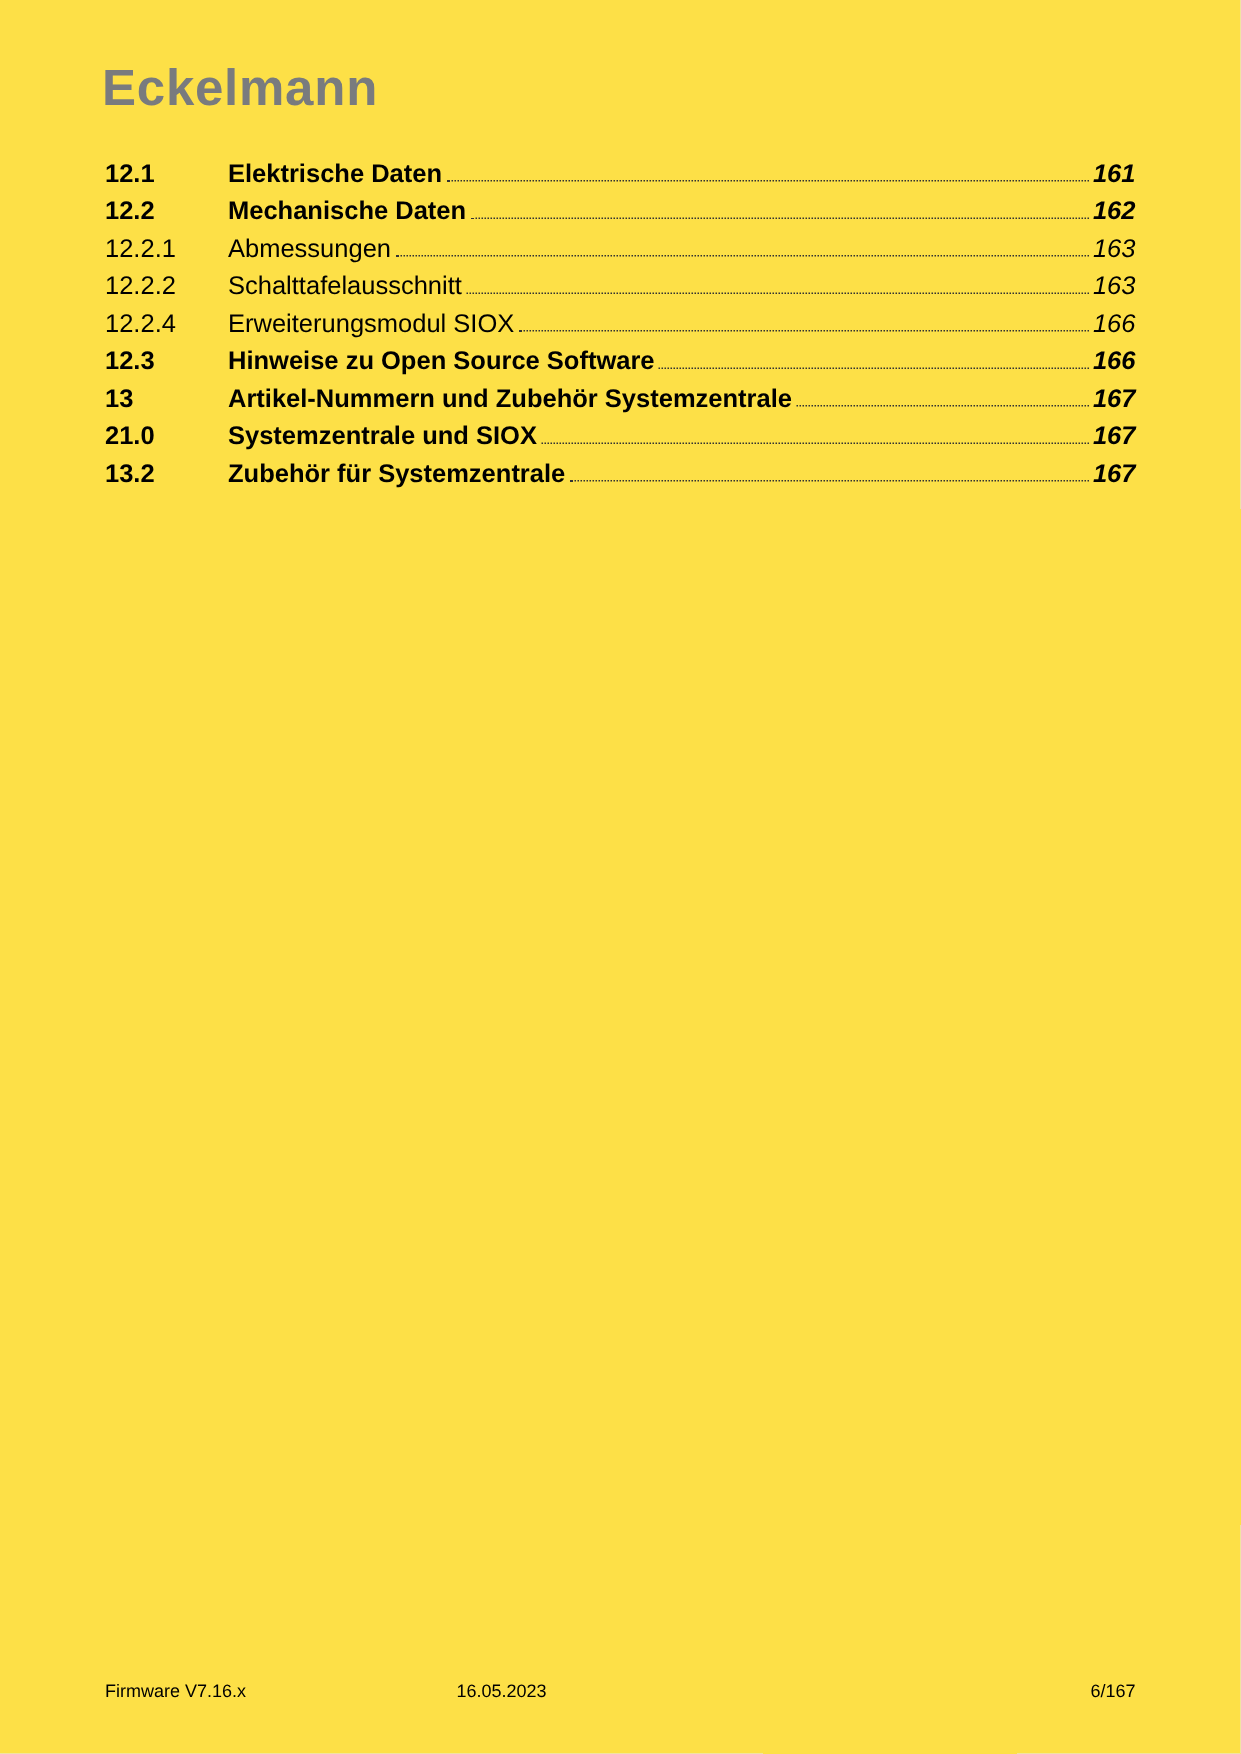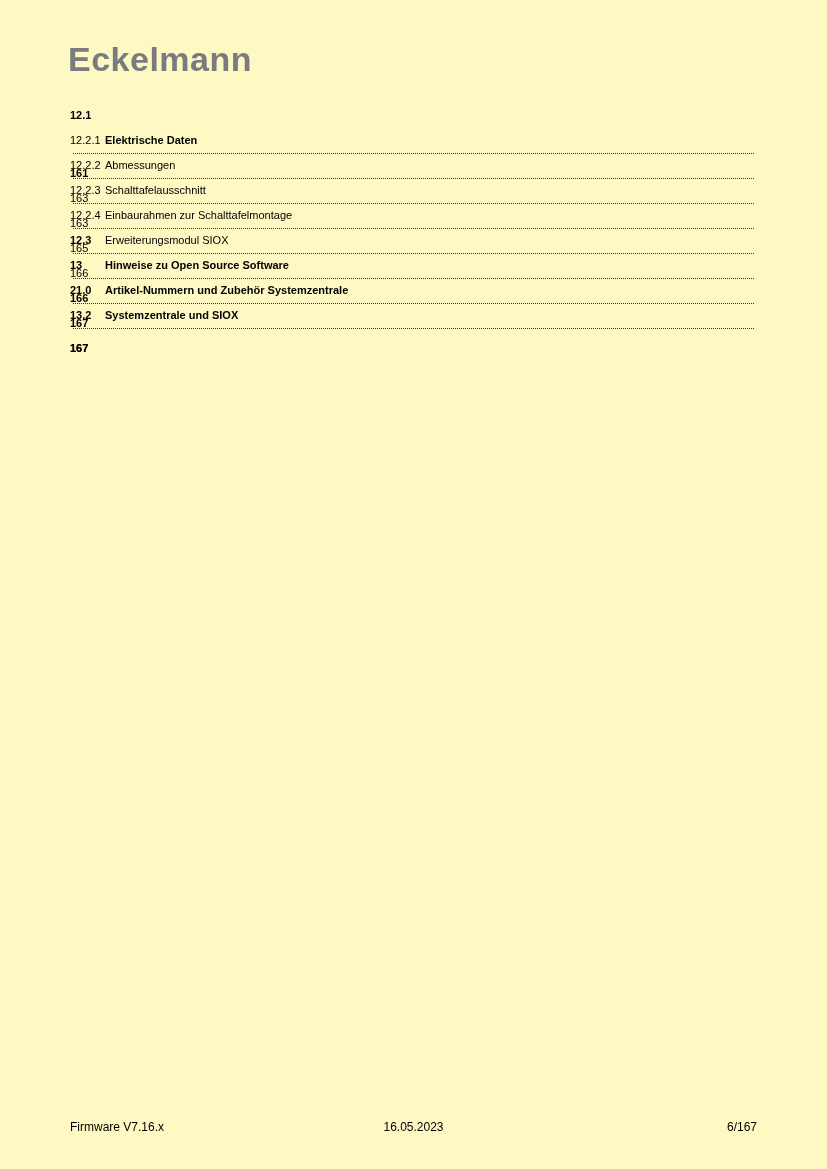--- a/index.html
+++ b/index.html
@@ -1,21 +1,21 @@
 <!DOCTYPE html>
 <html><head>
 <meta charset="utf-8">
 <style>
   * { margin: 0; padding: 0; box-sizing: border-box; }
   html, body { background: #e8e8e8; }
   .page {
     width: 827px;
     height: 1169px;
     margin: 0 auto;
-    background: #fef9c3;
+    background: #fde047;
     position: relative;
     font-family: "Liberation Sans", sans-serif;
     color: #000000;
     overflow: hidden;
   }
   .logo {
     position: absolute;
     left: 68px;
     top: 40px;
     font-size: 34px;
@@ -26,23 +26,22 @@
   .toc {
     position: absolute;
     left: 70px;
     right: 70px;
     top: 103px;
   }
   .toc-row {
     display: flex;
     height: 25px;
     line-height: 25px;
-    font-size: 11px;
+    font-size: 17px;
     cursor: pointer;
-    flex-direction: column;
   }
   .toc-row.bold { font-weight: 700; }
   .toc-num {
     flex: none;
     width: 47px;
     white-space: nowrap;
   }
   .toc-title {
     flex: none;
     white-space: nowrap;
@@ -50,67 +49,68 @@
   }
   .toc-leader {
     flex: 1 1 auto;
     border-bottom: 1.5px dotted #333333;
     margin: 0 3px 7px 3px;
     min-width: 10px;
   }
   .toc-page {
     flex: none;
     white-space: nowrap;
+    font-style: italic;
   }
   .footer {
     position: absolute;
     left: 70px;
     right: 70px;
     top: 1120px;
     display: flex;
     align-items: baseline;
     font-size: 12px;
     color: #000000;
     gap: 16px;
   }
   .footer-left { flex: 1; text-align: left; }
-  .footer-center { flex: 1; text-align: center; }
+  .footer-center { flex: 1; text-align: left; }
   .footer-right { flex: 1; text-align: right; }
 </style>
 </head>
 <body>
 
 <div class="page">
 
   <div class="logo">Eckelmann</div>
 
   <div class="toc">
       <div class="toc-row bold">
       <span class="toc-num">12.1</span>
       <span class="toc-title">Elektrische Daten</span>
       <span class="toc-leader"></span>
       <span class="toc-page">161</span>
     </div>
+      <div class="toc-row bold">
+      <span class="toc-num">12.2</span>
+      <span class="toc-title">Mechanische Daten</span>
+      <span class="toc-leader"></span>
+      <span class="toc-page">162</span>
+    </div>
       <div class="toc-row">
       <span class="toc-num">12.2.1</span>
       <span class="toc-title">Abmessungen</span>
       <span class="toc-leader"></span>
       <span class="toc-page">163</span>
     </div>
       <div class="toc-row">
       <span class="toc-num">12.2.2</span>
       <span class="toc-title">Schalttafelausschnitt</span>
       <span class="toc-leader"></span>
       <span class="toc-page">163</span>
-    </div>
-      <div class="toc-row">
-      <span class="toc-num">12.2.3</span>
-      <span class="toc-title">Einbaurahmen zur Schalttafelmontage</span>
-      <span class="toc-leader"></span>
-      <span class="toc-page">165</span>
     </div>
       <div class="toc-row">
       <span class="toc-num">12.2.4</span>
       <span class="toc-title">Erweiterungsmodul SIOX</span>
       <span class="toc-leader"></span>
       <span class="toc-page">166</span>
     </div>
       <div class="toc-row bold">
       <span class="toc-num">12.3</span>
       <span class="toc-title">Hinweise zu Open Source Software</span>
@@ -124,20 +124,21 @@
       <span class="toc-page">167</span>
     </div>
       <div class="toc-row bold">
       <span class="toc-num">21.0</span>
       <span class="toc-title">Systemzentrale und SIOX</span>
       <span class="toc-leader"></span>
       <span class="toc-page">167</span>
     </div>
       <div class="toc-row bold">
       <span class="toc-num">13.2</span>
+      <span class="toc-title">Zubehör für Systemzentrale</span>
       <span class="toc-leader"></span>
       <span class="toc-page">167</span>
     </div>
     </div>
 
   <div class="footer">
     <span class="footer-left">Firmware V7.16.x</span>
     <span class="footer-center">16.05.2023</span>
     <span class="footer-right">6/167</span>
   </div>

